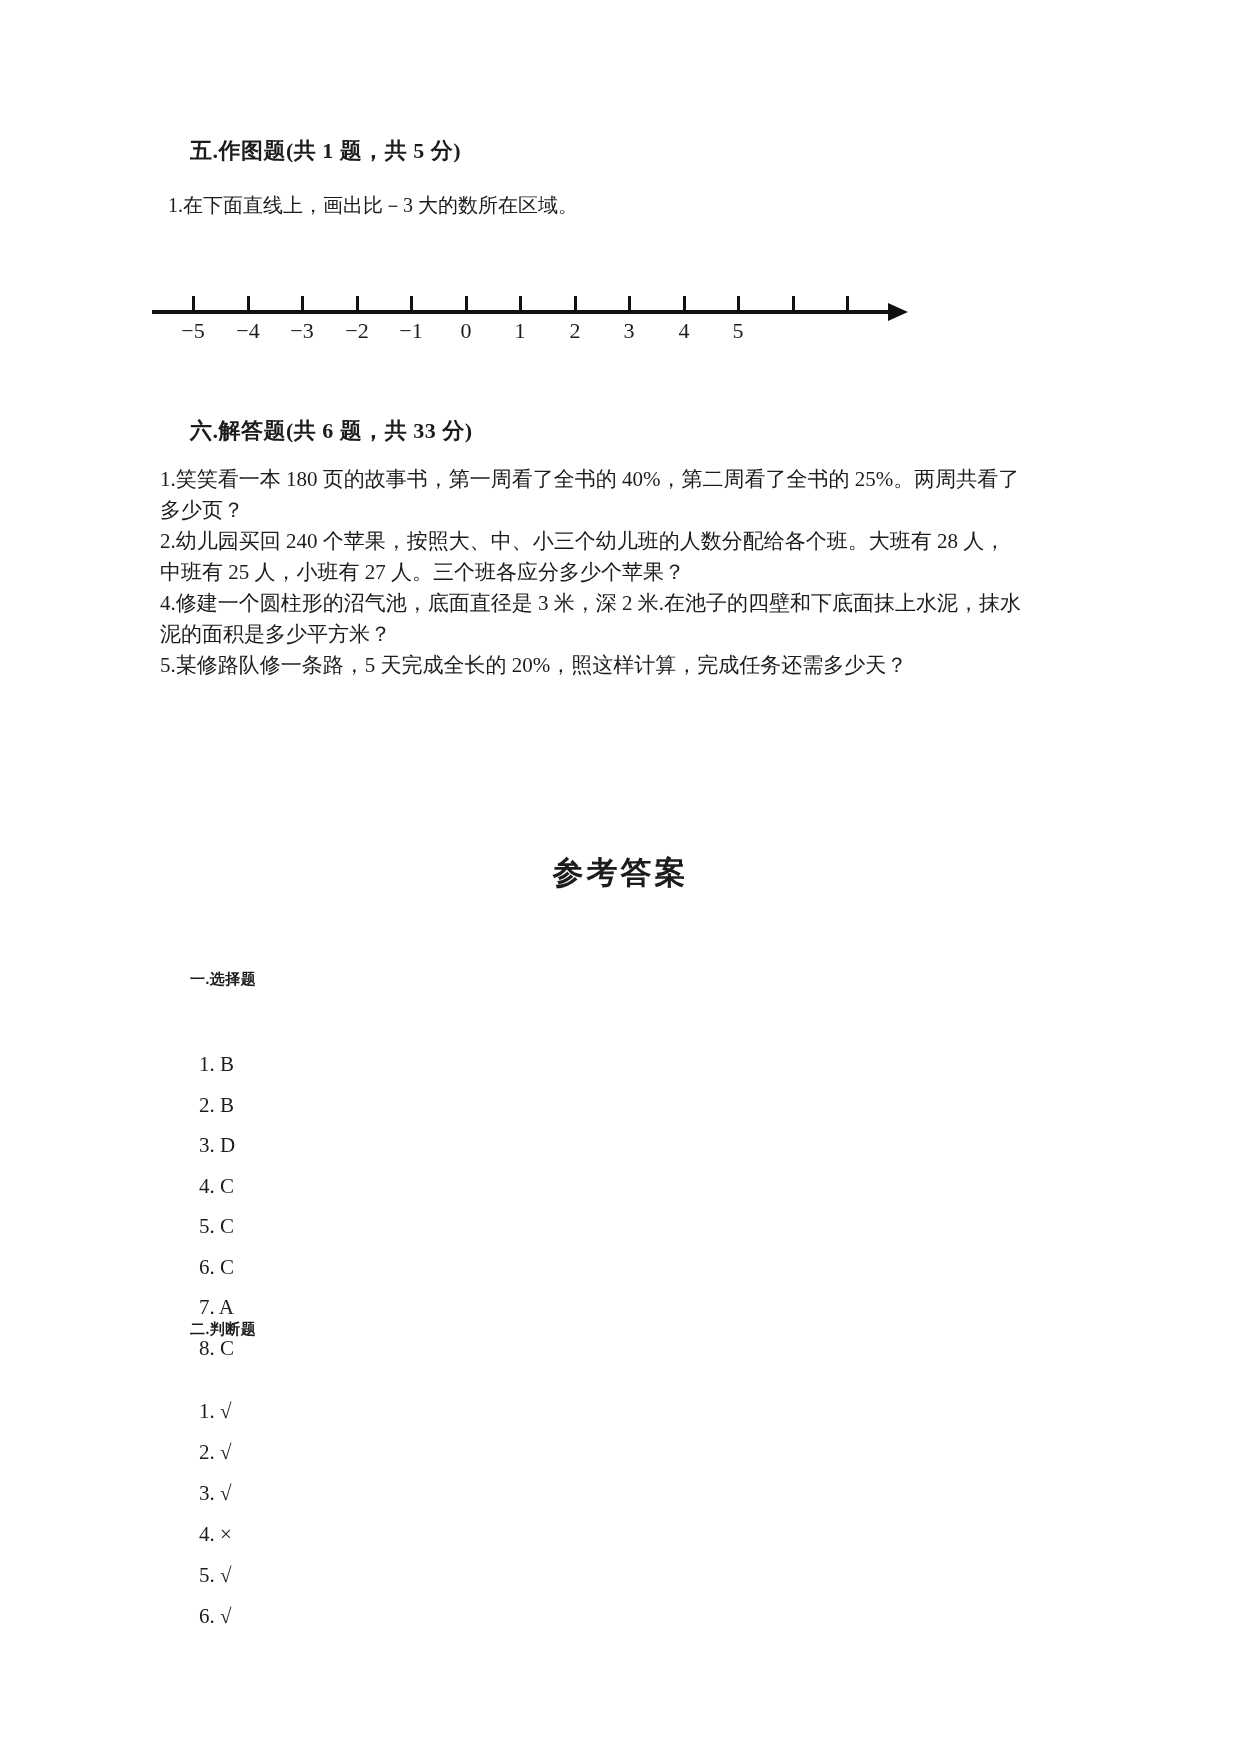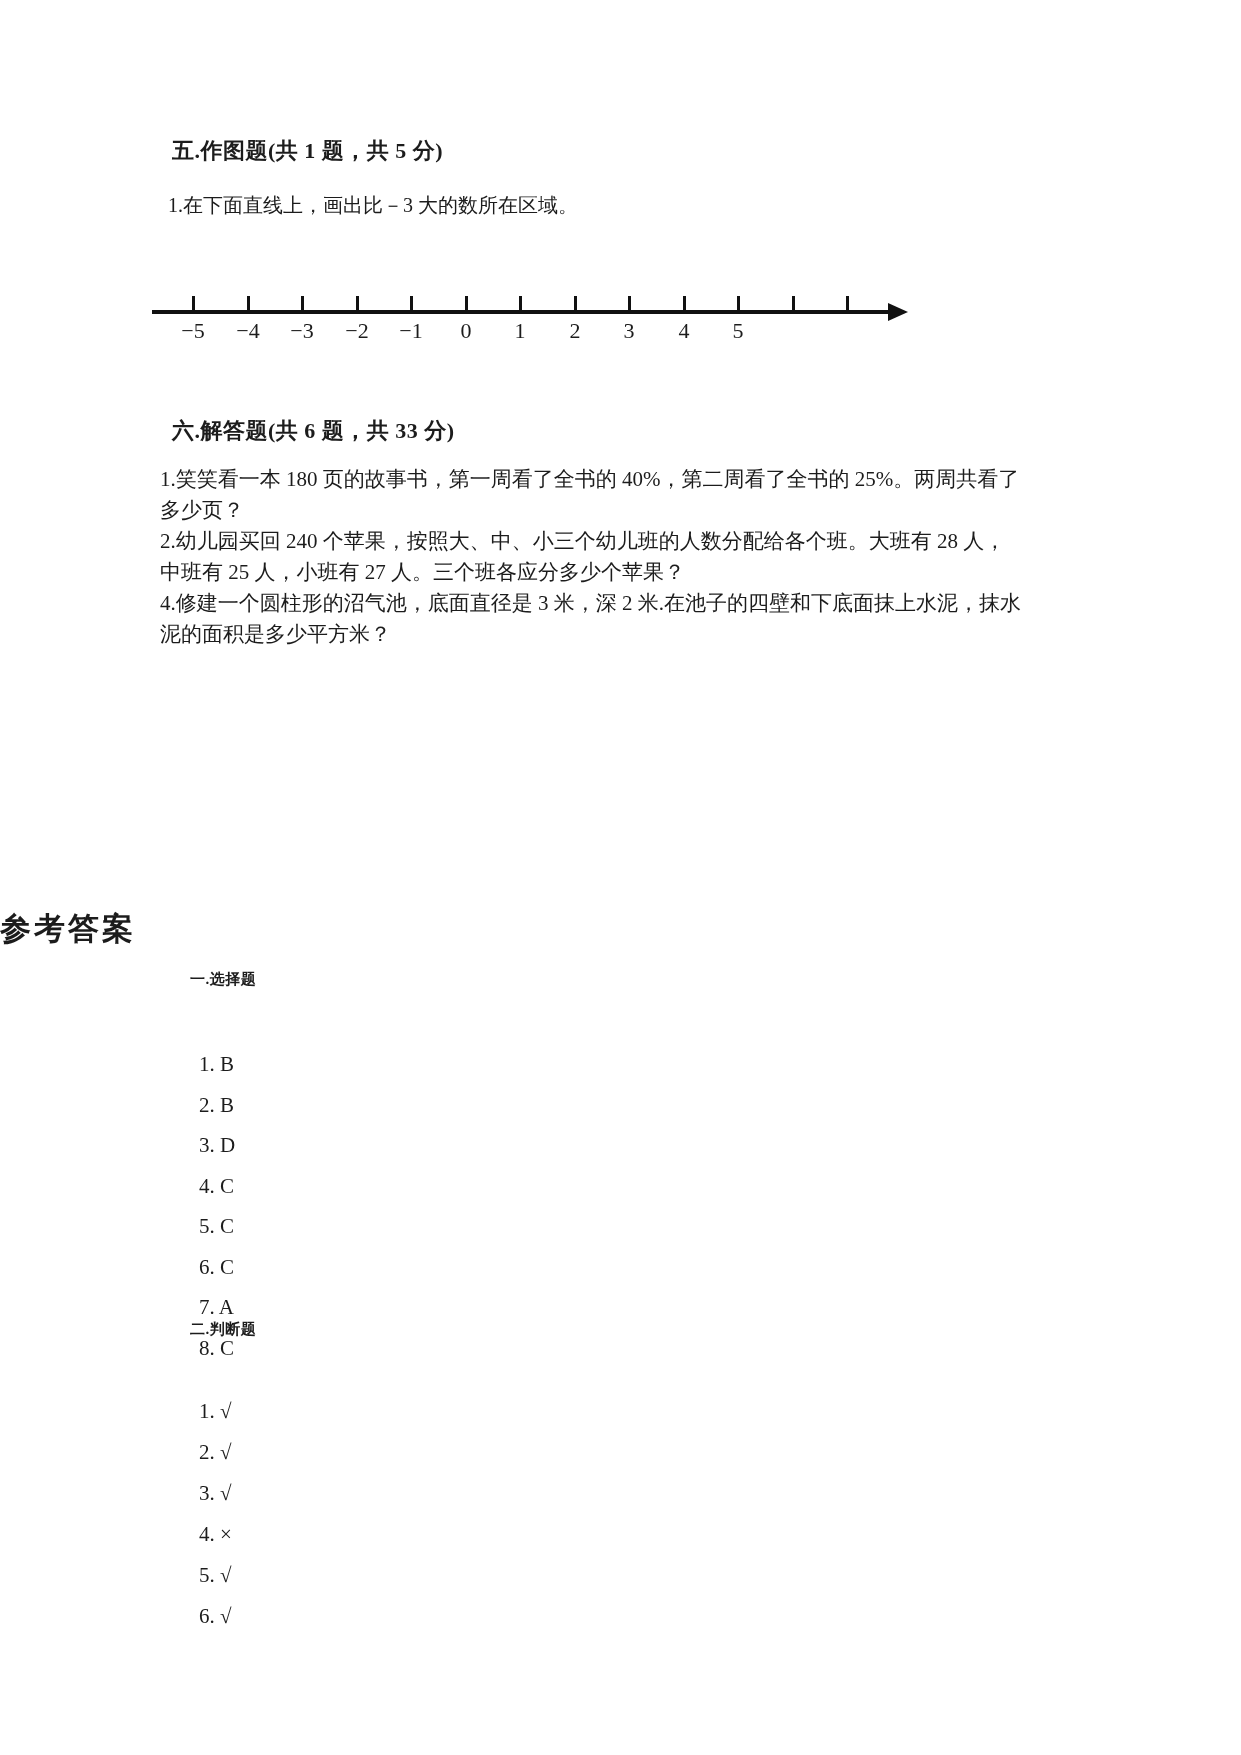--- a/index.html
+++ b/index.html
@@ -11,21 +11,21 @@
     position: relative;
     width: 1241px;
     height: 1755px;
     background: #ffffff;
     color: #1c1c1c;
     font-family: "Liberation Serif", "DejaVu Serif", serif;
     overflow: hidden;
   }
   .sec-header {
     position: absolute;
-    left: 172px;
+    left: 190px;
     font-size: 22px;
     font-weight: bold;
     letter-spacing: 0.5px;
     white-space: nowrap;
   }
   .question {
     position: absolute;
     left: 168px;
     font-size: 20px;
     white-space: nowrap;
@@ -77,23 +77,23 @@
     top: 464px;
     width: 862px;
     font-size: 21px;
     line-height: 31px;
   }
   .prob { margin: 0; }
   
   .answers-title {
     position: absolute;
     left: 0;
-    top: 908px;
+    top: 852px;
     width: 1241px;
-    text-align: left;
+    text-align: center;
     font-size: 31px;
     font-weight: bold;
     letter-spacing: 3px;
   }
   .ans-header {
     position: absolute;
     left: 190px;
     font-size: 15px;
     font-weight: bold;
     letter-spacing: 0.5px;
@@ -147,20 +147,21 @@
     <div class="nl-label" style="left:532px">4</div>
     <div class="nl-label" style="left:586px">5</div>
   </div>
 
   <div class="sec-header" style="top:416px">六.解答题(共 6 题，共 33 分)</div>
 
   <div class="problems">
     <p class="prob">1.笑笑看一本 180 页的故事书，第一周看了全书的 40%，第二周看了全书的 25%。两周共看了多少页？</p>
     <p class="prob">2.幼儿园买回 240 个苹果，按照大、中、小三个幼儿班的人数分配给各个班。大班有 28 人，中班有 25 人，小班有 27 人。三个班各应分多少个苹果？</p>
     <p class="prob">4.修建一个圆柱形的沼气池，底面直径是 3 米，深 2 米.在池子的四壁和下底面抹上水泥，抹水泥的面积是多少平方米？</p>
+    <p class="prob">5.某修路队修一条路，5 天完成全长的 20%，照这样计算，完成任务还需多少天？</p>
   </div>
 
   <div class="answers-title">参考答案</div>
 
   <div class="ans-header" style="top:970px">一.选择题</div>
 
   <div class="ans-list choice">
     <p class="ans-item">1. B</p>
     <p class="ans-item">2. B</p>
     <p class="ans-item">3. D</p>

